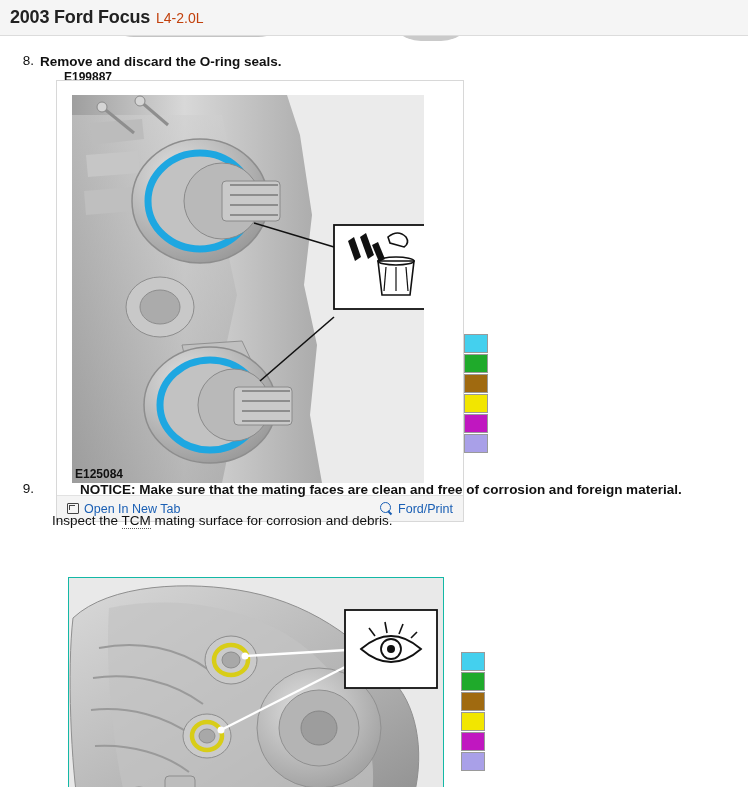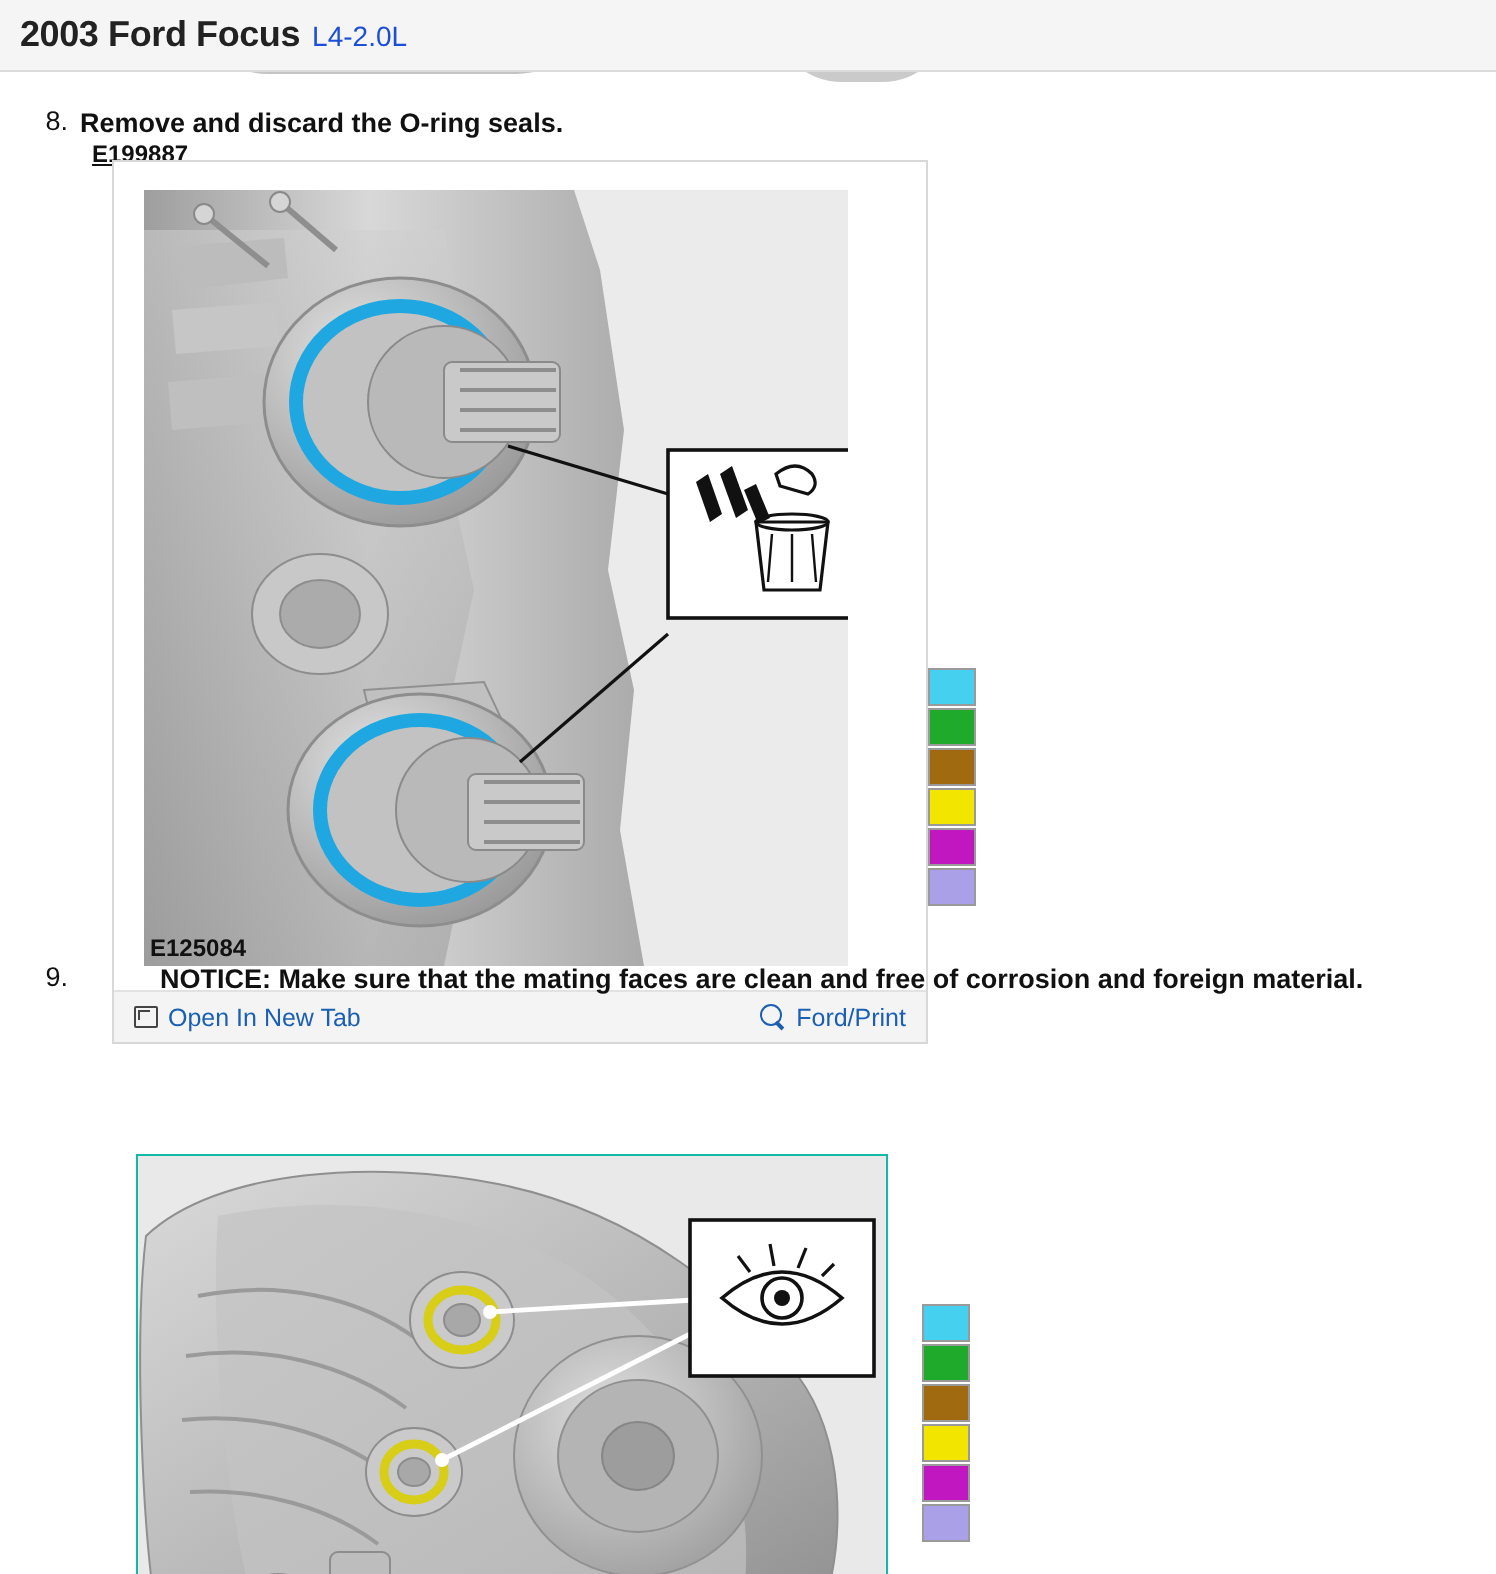--- a/index.html
+++ b/index.html
@@ -19,21 +19,21 @@
     background: #f5f5f5;
     border-bottom: 1px solid #dcdcdc;
     display: flex; align-items: center;
     padding-left: 10px;
   }
   .header-title {
     font-size: 18px; font-weight: bold; color: #222;
     letter-spacing: -0.2px;
   }
   .header-sub {
-    font-size: 14px; color: #1d4ed8; margin-left: 6px;
+    font-size: 14px; color: #c2410c; margin-left: 6px;
   }
 
   
   .content {
     position: absolute; top: 36px; left: 0;
     width: 748px; height: 751px;
     background: #fff;
   }
 
   
@@ -141,21 +141,21 @@
   <div class="content">
 
     <div class="top-clip">
       <div class="top-clip-inner">
         <div class="tc-shape" style="left:40px; top:30px; width:200px; height:76px; background:#c4c4c4;"></div>
 
         <div class="tc-shape" style="left:330px; top:40px; width:90px; height:70px; background:#cacaca;"></div>
 
       </div>
     </div>
-    <div class="caption-code" style="position:absolute; left:46px; top:34px;text-decoration:underline;">E199887</div>
+    <div class="caption-code" style="position:absolute; left:64px; top:34px;text-decoration:underline;">E199887</div>
 
     <div class="step-num" style="left:12px; top:17px;">8.</div>
     <div class="step" style="left:40px; top:17px; width:640px;font-weight:bold;">Remove and discard the O-ring seals.</div>
 
     <div class="figure" style="left:56px; top:44px; width:408px; height:442px;">
 
       <div class="fig-img" style="left:15px; top:14px; width:378px; height:388px; background:#e9e9e9;">
         <svg width="378" height="388" viewBox="0 0 378 388" xmlns="http://www.w3.org/2000/svg">
           <defs>
             <linearGradient id="g1" x1="0" y1="0" x2="1" y2="0">
@@ -254,20 +254,23 @@
       <div class="swatch" style="background:#1faa2b;"></div>
       <div class="swatch" style="background:#a06a10;"></div>
       <div class="swatch" style="background:#f2e600;"></div>
       <div class="swatch" style="background:#c017c0;"></div>
       <div class="swatch" style="background:#a9a0e8;"></div>
     </div>
 
     <div class="step-num" style="left:12px; top:445px;">9.</div>
     <div class="step notice-bold" style="left:40px; top:445px; width:660px;margin-left:40px;">NOTICE: Make sure that the mating faces are clean and free of corrosion and foreign material.</div>
 
+    <div class="step" style="left:52px; top:476px; width:640px;">
+      <span>Inspect the </span><span class="abbr">TCM</span><span> mating surface for corrosion and debris.</span>
+    </div>
 
     <div class="figure" style="left:68px; top:541px; width:376px; height:240px; border:1px solid #14b8a6;">
       <div class="fig-img" style="left:0px; top:0px; width:374px; height:238px; background:#e9e9e9;">
         <svg width="374" height="238" viewBox="0 0 374 238" xmlns="http://www.w3.org/2000/svg">
           <defs>
             <linearGradient id="h1" x1="0" y1="0" x2="1" y2="1">
               <stop offset="0%" stop-color="#d9d9d9"></stop>
               <stop offset="60%" stop-color="#b3b3b3"></stop>
               <stop offset="100%" stop-color="#8f8f8f"></stop>
             </linearGradient>

